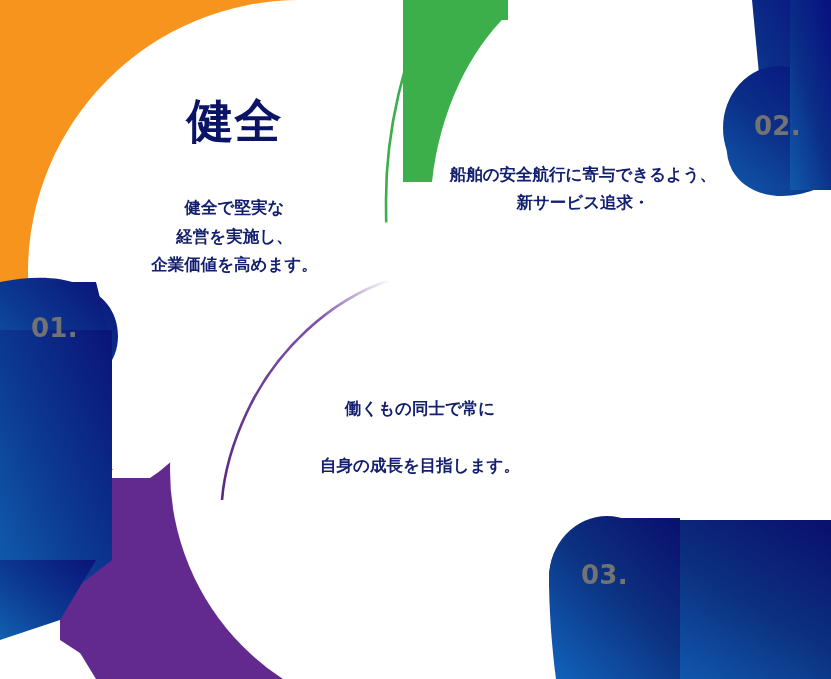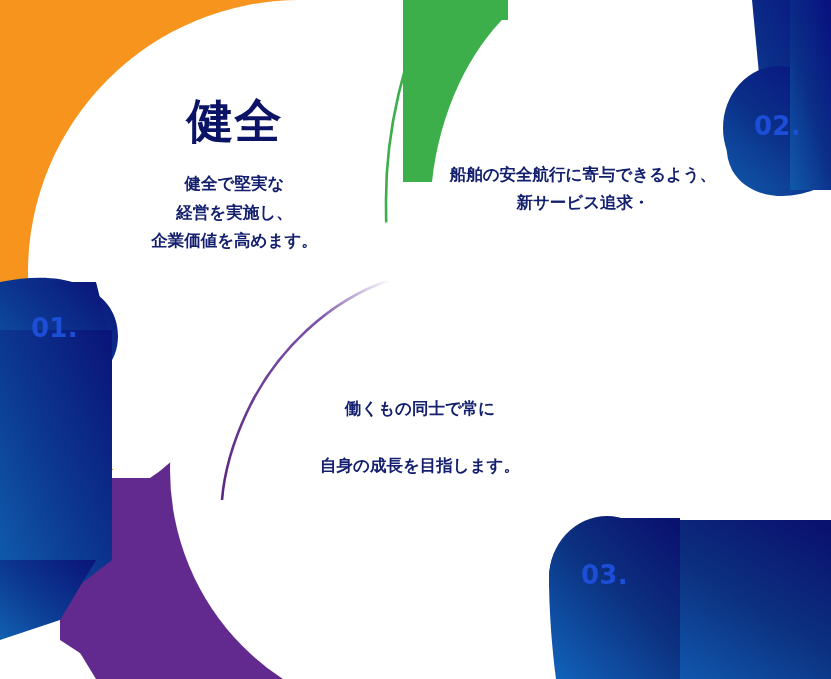--- a/index.html
+++ b/index.html
@@ -42,32 +42,32 @@
   .body-copy {
     font-size: 16.5px;
     font-weight: 700;
     line-height: 1.72;
     color: #14206e;
     margin: 0;
     white-space: nowrap;
   }
   
   #value-1 { left: 92px;  top: 96px;  width: 285px; }
-  #value-1 .body-copy { margin-top: 24px; }
+  #value-1 .body-copy { margin-top: 48px; }
 
   #value-2 { left: 404px; top: 96px;  width: 358px; }
   #value-2 .body-copy { margin-top: 64px; }
 
   #value-3 { left: 250px; top: 394px; width: 340px; }
   #value-3 .body-copy { }
 
   
   .badge-label {
     position: absolute;
-    color: #1d4ed8;
+    color: #737373;
     font-size: 26px;
     font-weight: 800;
     letter-spacing: 0.01em;
     line-height: 1;
     font-family: "DejaVu Sans", "Liberation Sans", sans-serif;
   }
   #badge-01 { left: 31px;  top: 315px; }
   #badge-02 { left: 754px; top: 113px; }
   #badge-03 { left: 581px; top: 562px; }
 </style>

